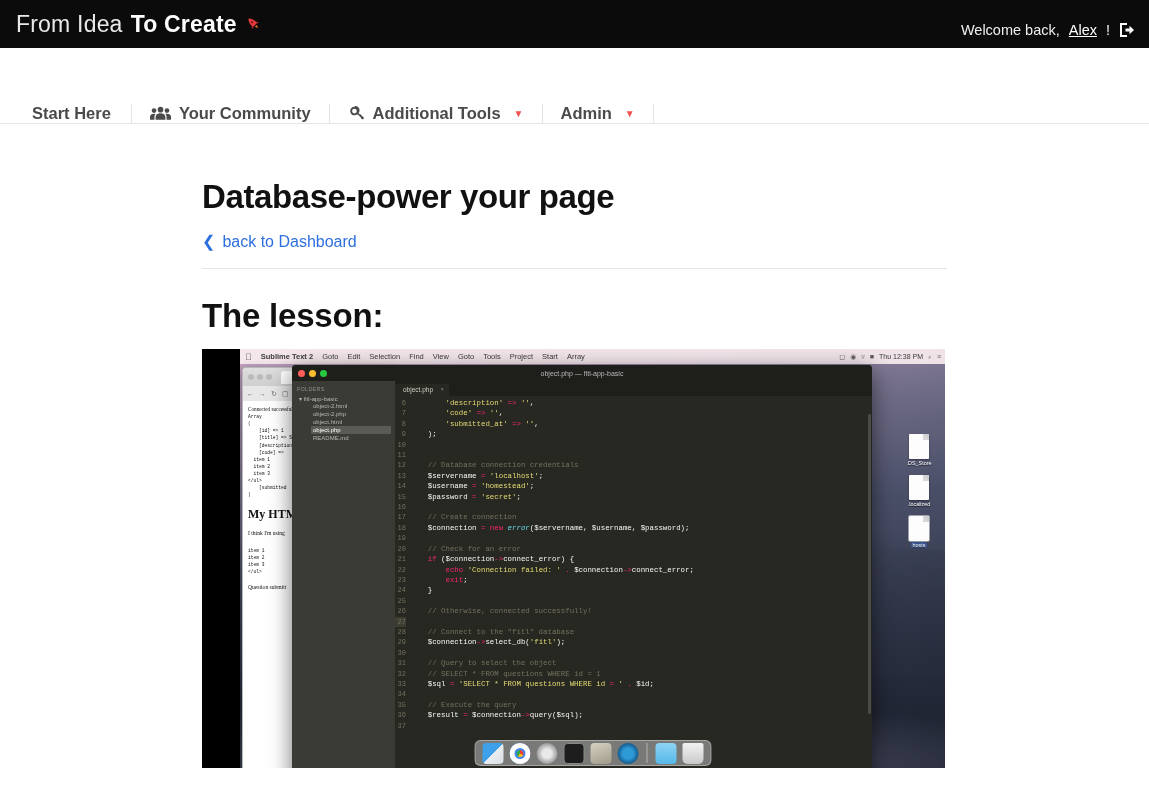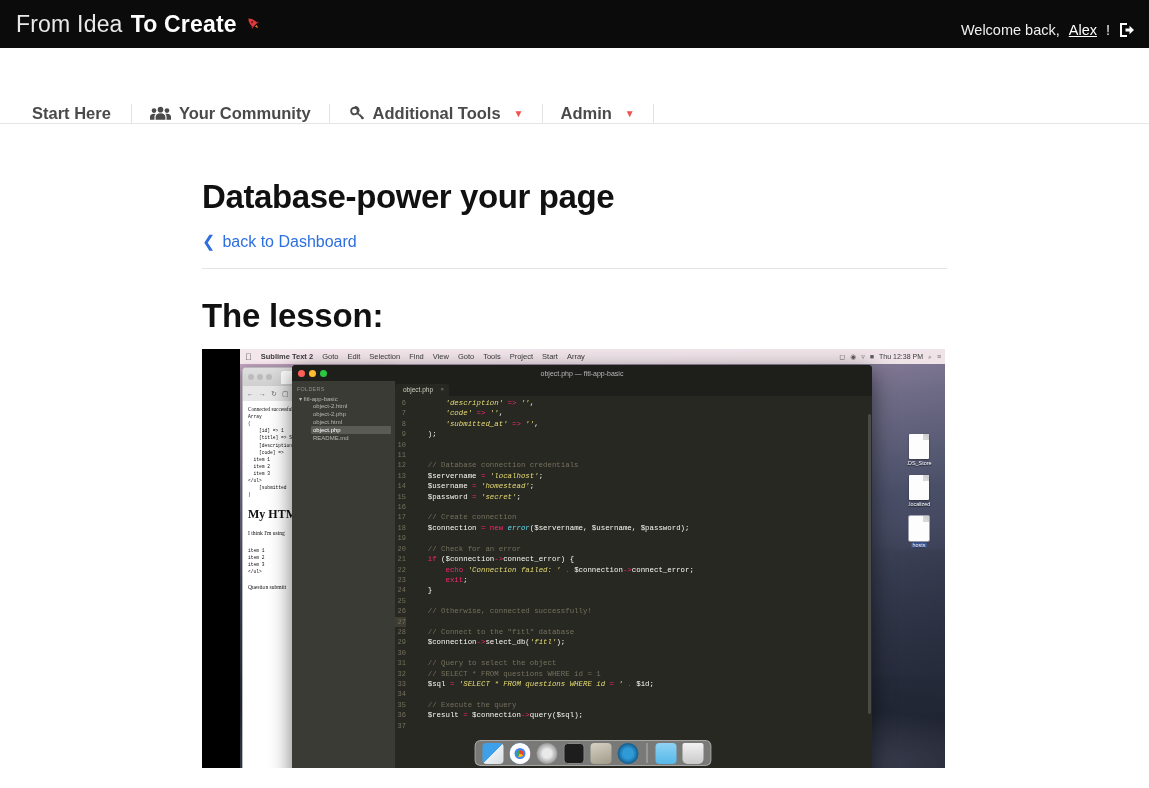--- a/index.html
+++ b/index.html
@@ -120,21 +120,21 @@
   .st-tabs { height:15px; background:#1e1f1a; display:flex; align-items:flex-end; }
   .st-tab { background:#272822; color:#cfcfc2; font-size:6.5px; padding:2px 16px 3px 8px;
             border-radius:2px 2px 0 0; position:relative; }
   .st-tab .x { position:absolute; right:5px; top:2px; color:#888; font-size:6px;}
   .st-code { flex:1; display:flex; overflow:hidden; padding-top:2px; position:relative;}
   .gutter { width:15px; text-align:right; padding-right:4px; color:#74705d;
             font-family:"Liberation Mono", monospace; font-size:7px; line-height:10.4px; flex:none;}
   .code { flex:1; font-family:"Liberation Mono", monospace; font-size:7.4px; line-height:10.4px;
           white-space:pre; color:#f8f8f2; overflow:hidden; }
   .c-com { color:#75715e; }
-  .c-str { color:#e6db74;font-style:italic; }
+  .c-str { color:#e6db74; }
   .c-op  { color:#f92672; }
   .c-kw  { color:#f92672; }
   .c-fn  { color:#66d9ef; font-style:italic; }
   .cursor-line { background:#3e3d32; display:block; }
   .st-scroll { position:absolute; right:1px; top:18px; width:3px; height:300px; background:#4a4b44; border-radius:2px;}
 
   
   .deskicons { position:absolute; right:4px; top:85px; width:44px; z-index:9;
                display:flex; flex-direction:column; align-items:center; gap:9px;}
   .dicon { display:flex; flex-direction:column; align-items:center; gap:1px;}

